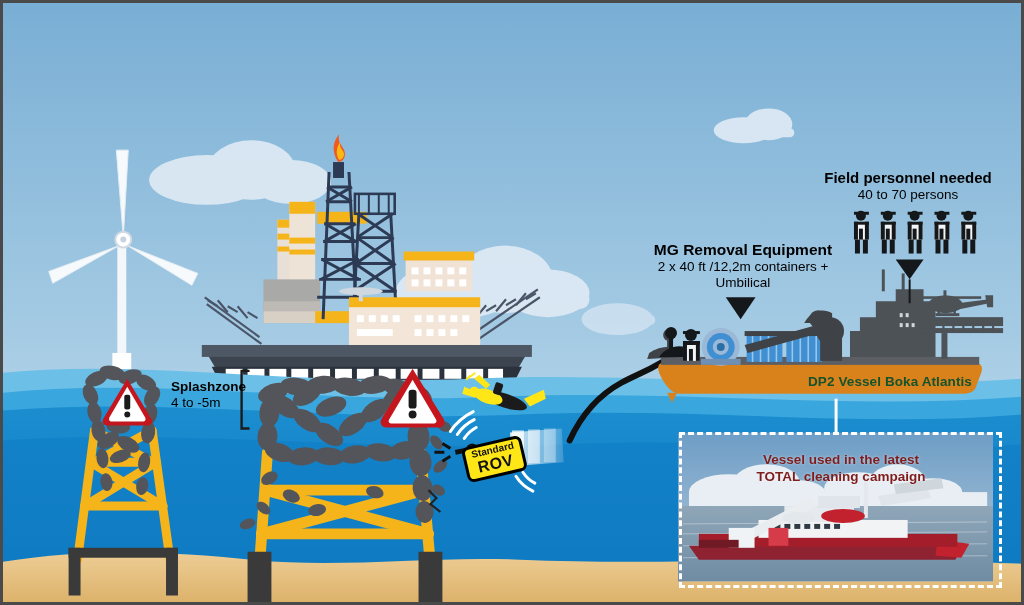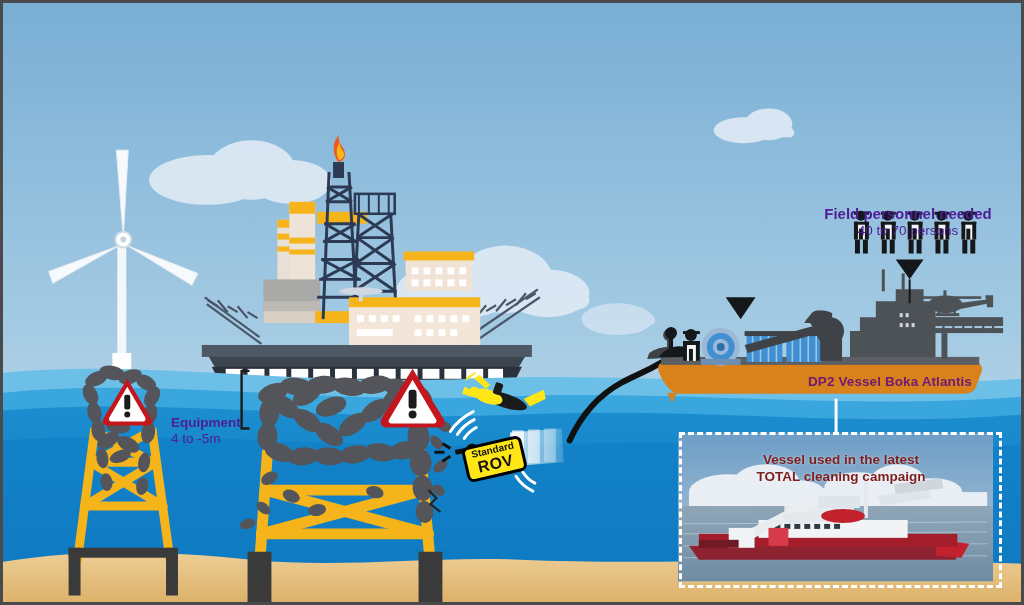--- a/index.html
+++ b/index.html
@@ -1,30 +1,30 @@
 <!DOCTYPE html>
 <html><head>
 <meta charset="utf-8">
 <style>
   html,body{margin:0;padding:0;background:#fff;}
   body{font-family:"Liberation Sans","DejaVu Sans",sans-serif;}
   #stage{position:relative;width:1024px;height:605px;overflow:hidden;
          border:3px solid #4a4a4a;box-sizing:border-box;background:#8fbcdc;}
   #scene{position:absolute;inset:0;}
-  .lbl{position:absolute;color:#4c1d95;line-height:1.18;white-space:nowrap;margin-top:36px;}
+  .lbl{position:absolute;color:#000000;line-height:1.18;white-space:nowrap;}
   .lbl b{font-weight:bold;display:block;}
   .ctr{text-align:center;transform:translateX(-50%);}
   .photo-cap{position:absolute;color:#7f1d1d;font-weight:bold;font-size:13.5px;
              line-height:1.25;text-align:center;transform:translateX(-50%);
              text-shadow:0 0 3px rgba(255,255,255,.55);}
   .rovtag{position:absolute;background:#ffe717;border:3px solid #000;border-radius:7px;
           padding:1px 6px 2px;text-align:center;transform:rotate(-13deg);}
   .rovtag .s{font-size:10px;font-weight:bold;color:#111;display:block;line-height:1.05;}
   .rovtag .r{font-size:16px;font-weight:bold;color:#111;display:block;line-height:1.05;letter-spacing:.5px;}
-  .vessel-name{position:absolute;color:#701a75;font-weight:bold;font-size:13.5px;
+  .vessel-name{position:absolute;color:#14532d;font-weight:bold;font-size:13.5px;
                letter-spacing:.1px;white-space:nowrap;}
   .photoframe{position:absolute;border:3px dashed #ffffff;box-sizing:border-box;overflow:hidden;background:#6c8196;}
 </style>
 </head>
 <body>
 
 <div id="stage">
 
   <svg id="scene" viewBox="0 0 1024 605" preserveAspectRatio="none">
     <defs>
@@ -574,25 +574,30 @@
         <rect x="730" y="528" width="26" height="20" fill="#f0f3f6"></rect>
         <rect x="770" y="528" width="20" height="18" fill="#d63b49"></rect>
         <ellipse cx="845" cy="516" rx="22" ry="7" fill="#c1222e"></ellipse>
         <ellipse cx="800" cy="518" rx="16" ry="6" fill="#e3e8ec"></ellipse>
         <rect x="700" y="540" width="40" height="8" fill="#6f1a24"></rect>
       </g>
     </g>
   </svg>
 
   <div class="lbl" style="left:168px;top:376px;font-size:13.5px;">
-    <b>Equipment</b>
+    <b>Splashzone</b>
     <span>4 to -5m</span>
   </div>
 
 
+  <div class="lbl ctr" style="left:740px;top:238px;font-size:13.5px;">
+    <b style="font-size:15.5px;">MG Removal Equipment</b>
+    <span>2 x 40 ft /12,2m containers +</span><br>
+    <span>Umbilical</span>
+  </div>
 
   <div class="lbl ctr" style="left:905px;top:166px;font-size:13.5px;">
     <b style="font-size:15px;">Field personnel needed</b>
     <span>40 to 70 persons</span>
   </div>
 
   <div class="rovtag" style="left:461px;top:438px;">
     <span class="s">Standard</span>
     <span class="r">ROV</span>
   </div>

